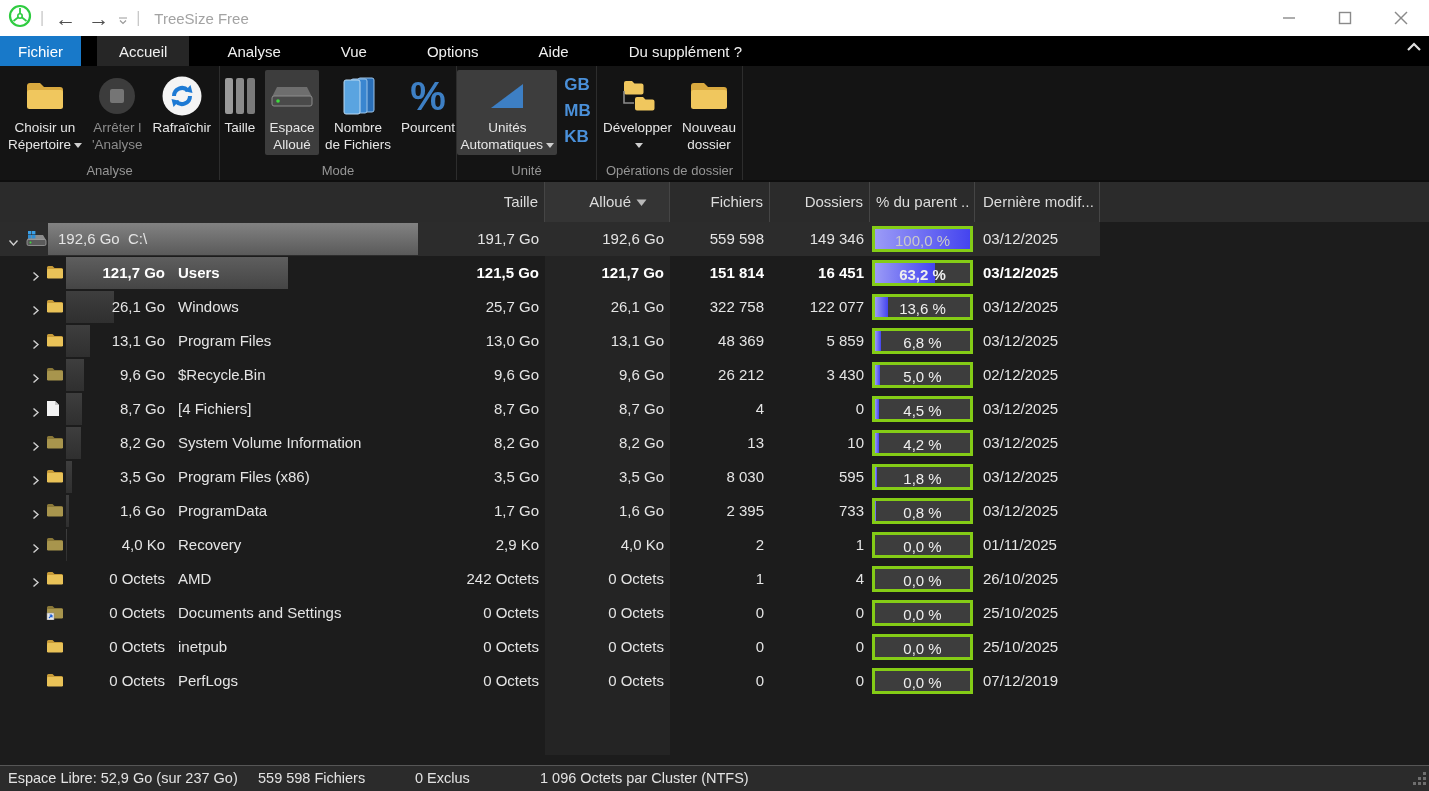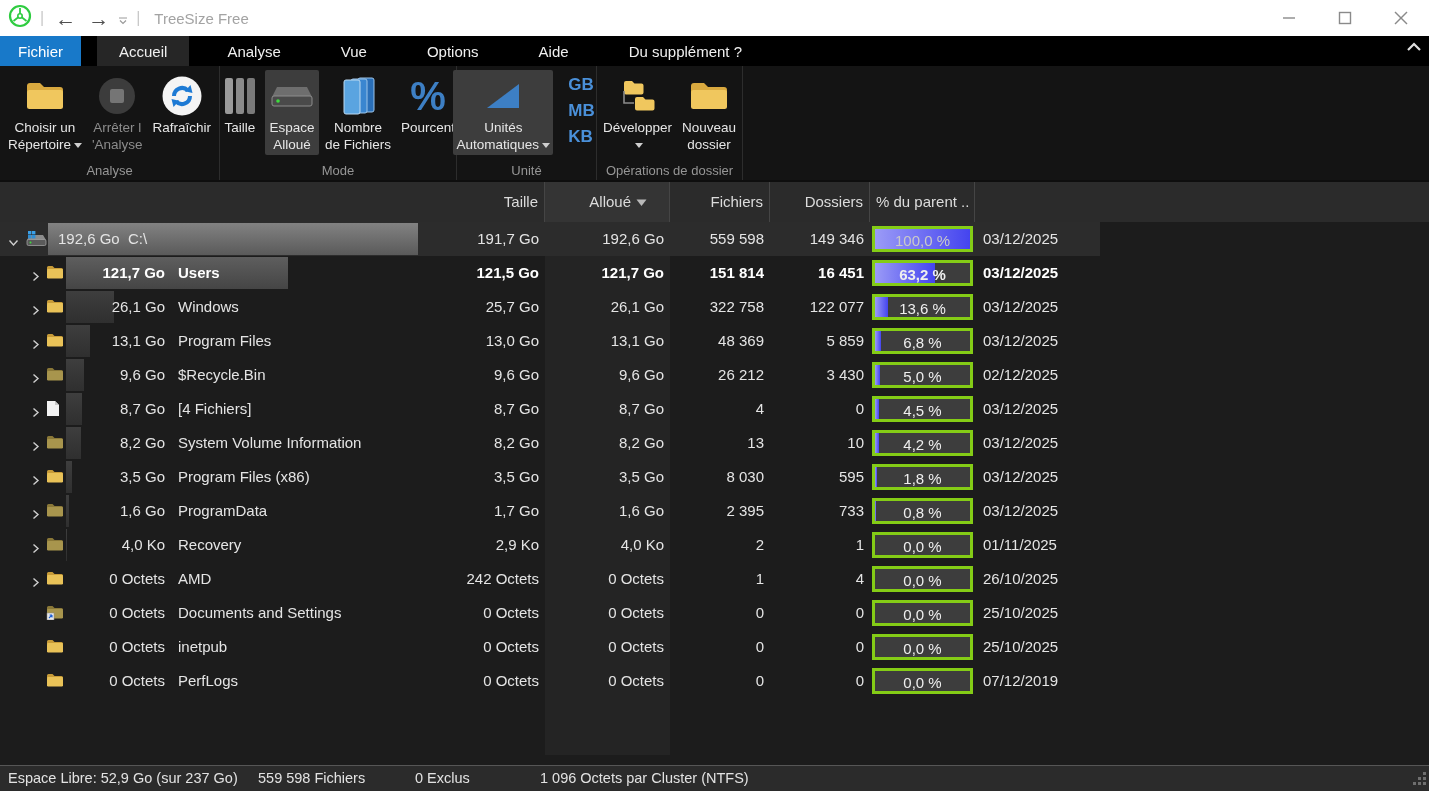--- a/index.html
+++ b/index.html
@@ -28,21 +28,21 @@
   .ribbon { position:relative; height:114px; background:#141414; display:flex; }
   .ribbon-gap { height:2px; background:#0e0e0e; }
   .rgroup { position:relative; height:114px; border-right:1px solid #2d2d2d; display:flex; justify-content:center; align-items:flex-start; padding-top:4px; }
   .rgroup .glabel { position:absolute; bottom:2px; left:0; right:0; text-align:center; color:#969696; font-size:13px; }
   .rbtn { display:flex; flex-direction:column; align-items:center; padding:3px 4px 2px; margin:0 1px; border-radius:2px; }
   .rbtn .icon-box { height:46px; display:flex; align-items:center; justify-content:center; }
   .rbtn .lbl { color:#e6e6e6; font-size:13.5px; line-height:17px; text-align:center; white-space:nowrap; }
   .rbtn.selected { background:#3d3d3d; }
   .rbtn.disabled .lbl { color:#8c8c8c; }
   .caret { display:inline-block; margin-left:3px; }
-  .unit-small { display:flex; flex-direction:column; justify-content:flex-end; padding-top:2px;padding-left:8px; }
+  .unit-small { display:flex; flex-direction:column; justify-content:flex-end; padding-top:2px; }
   .unit-small .ubtn { color:#4a90d9; font-weight:bold; font-size:17px; line-height:26px; padding:0 6px; }
   .pct-glyph { color:#3d7fc4; font-size:40px; font-weight:bold; line-height:40px; }
 
   
   .grid { position:relative; width:1429px; }
   .ghead { position:relative; height:40px; background:#2b2b2b; }
   .ghead .hcell { position:absolute; top:0; height:40px; line-height:40px; color:#dcdcdc; font-size:15px; border-right:1px solid #454545; }
   .gbody { position:relative; height:543px; background:#1c1c1c; overflow:hidden; }
   .colband { position:absolute; left:545px; width:125px; top:0; height:533px; background:#242424; }
   .grow { position:absolute; left:0; width:1429px; height:34px; font-size:15px; color:#e4e4e4; }
@@ -264,20 +264,21 @@
 
   <div class="grid">
     <div class="ghead">
       <div class="hcell" style="left:418px; width:127px; text-align:right; padding-right:6px;">Taille</div>
       <div class="hcell" style="left:545px; width:125px; text-align:right; padding-right:22px; background:#343434;"><span>Alloué</span><svg style="margin-left:5px;" width="11" height="8" viewBox="0 0 11 8">
             <polygon points="0.5,0.5 10.5,0.5 5.5,7" fill="#b9b9b9"></polygon>
           </svg></div>
       <div class="hcell" style="left:670px; width:100px; text-align:right; padding-right:6px;">Fichiers</div>
       <div class="hcell" style="left:770px; width:100px; text-align:right; padding-right:6px;">Dossiers</div>
       <div class="hcell" style="left:870px; width:105px; padding-left:6px;">% du parent ..</div>
+      <div class="hcell" style="left:975px; width:125px; padding-left:8px;">Dernière modif...</div>
     </div>
 
     <div class="gbody">
       <div class="colband"></div>
     <div class="grow highlighted" style="top: 0px;">
           <div class="rowbg"></div>
           <div class="nombar bar-root" style="left:48px;width:370px;"></div>
           <span class="tchev" style="left:8px;"><svg width="11" height="11" viewBox="0 0 11 11">
               <polyline points="1.5,3.5 5.5,8 9.5,3.5" fill="none" stroke="#cfcfcf" stroke-width="1.4"></polyline>
             </svg></span>

